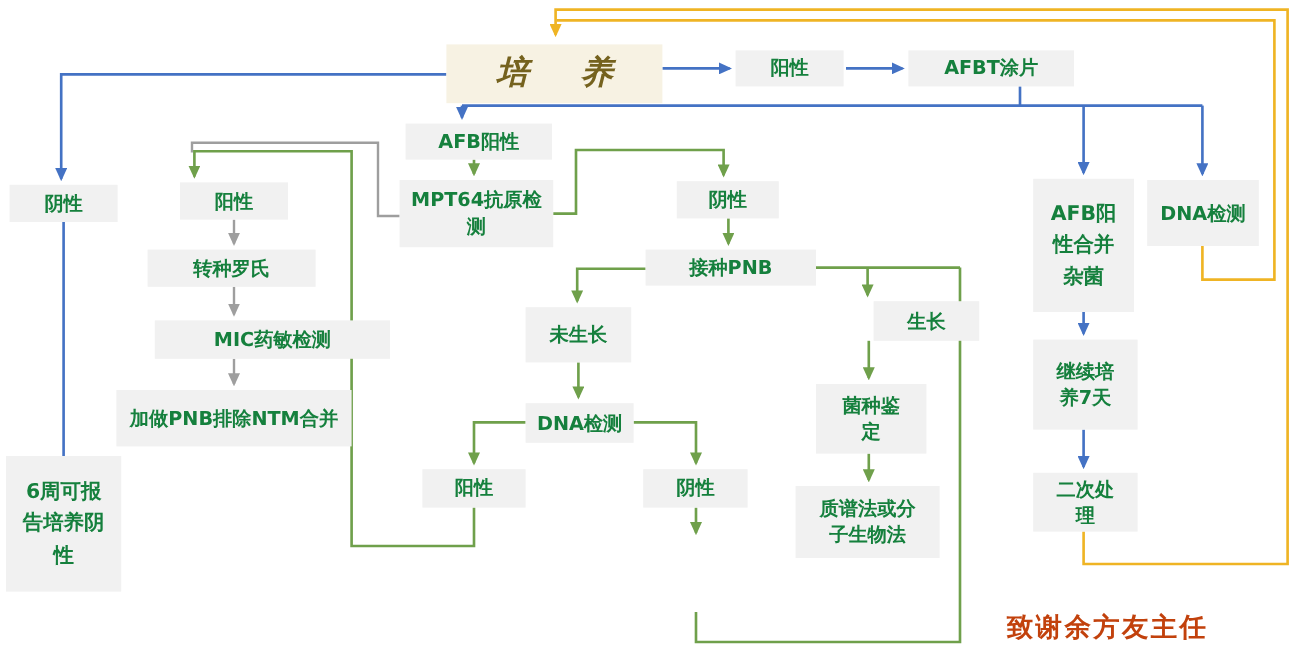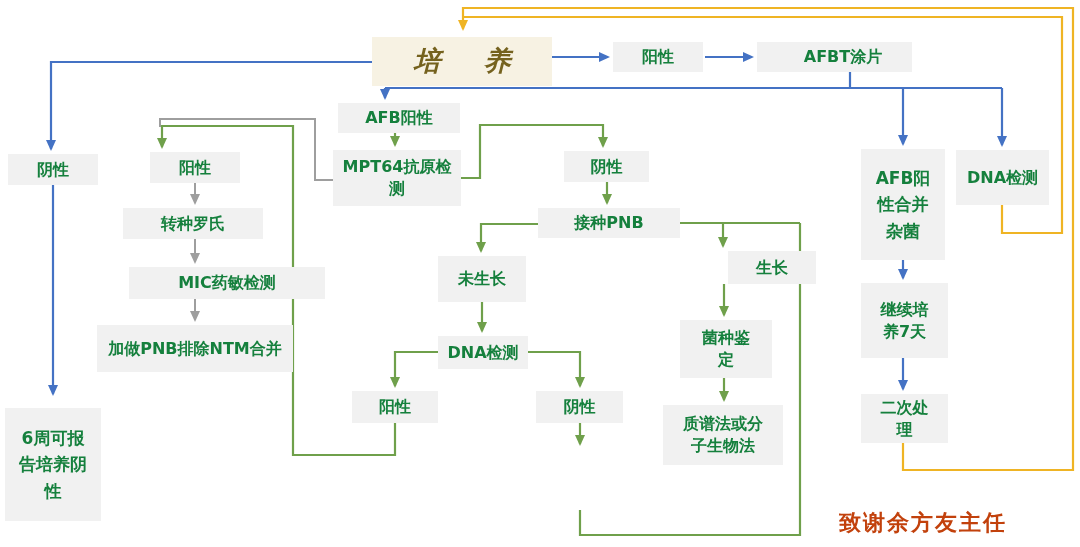--- a/index.html
+++ b/index.html
@@ -77,25 +77,25 @@
       <path d="M580,510 L580,535 L800,535 L800,223"></path>
       <path d="M724,284 L724,315" marker-end="url(#ar-green)"></path>
       <path d="M724,378 L724,400" marker-end="url(#ar-green)"></path>
     </g>
   </svg>
 
   <div class="node node-title" style="left:372px;top:37px;width:180px;height:49px;">培　养</div>
 
   <div class="node" style="left:613px;top:42px;width:90px;height:30px;">阳性</div>
 
-  <div class="node" style="left:757px;top:42px;width:138px;height:30px;padding-left:17px;">AFBT涂片</div>
+  <div class="node" style="left:757px;top:42px;width:138px;height:30px;">AFBT涂片</div>
 
   <div class="node" style="left:8px;top:154px;width:90px;height:31px;">阴性</div>
 
-  <div class="node sm17" style="left:5px;top:408px;width:96px;height:113px;">6周可报
+  <div class="node sm17" style="left:5px;top:380px;width:96px;height:113px;">6周可报
 告培养阴
 性</div>
 
   <div class="node" style="left:150px;top:152px;width:90px;height:31px;">阳性</div>
 
   <div class="node" style="left:123px;top:208px;width:140px;height:31px;">转种罗氏</div>
 
   <div class="node" style="left:97px;top:267px;width:196px;height:32px;margin-left:32px;">MIC药敏检测</div>
 
   <div class="node" style="left:97px;top:325px;width:196px;height:47px;">加做PNB排除NTM合并</div>

